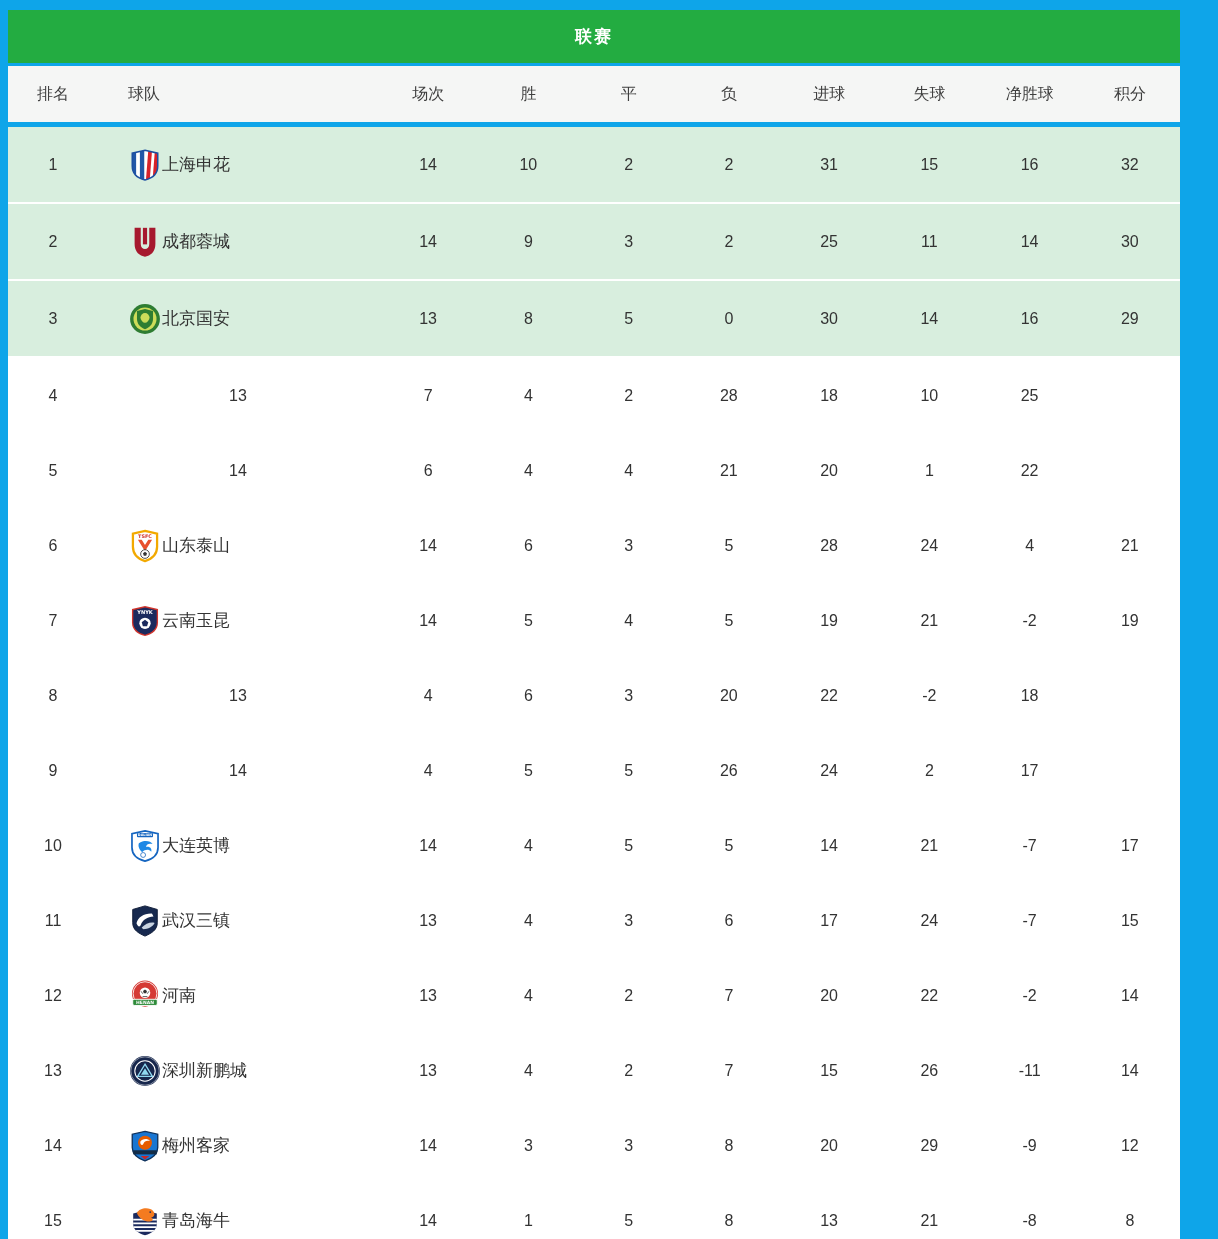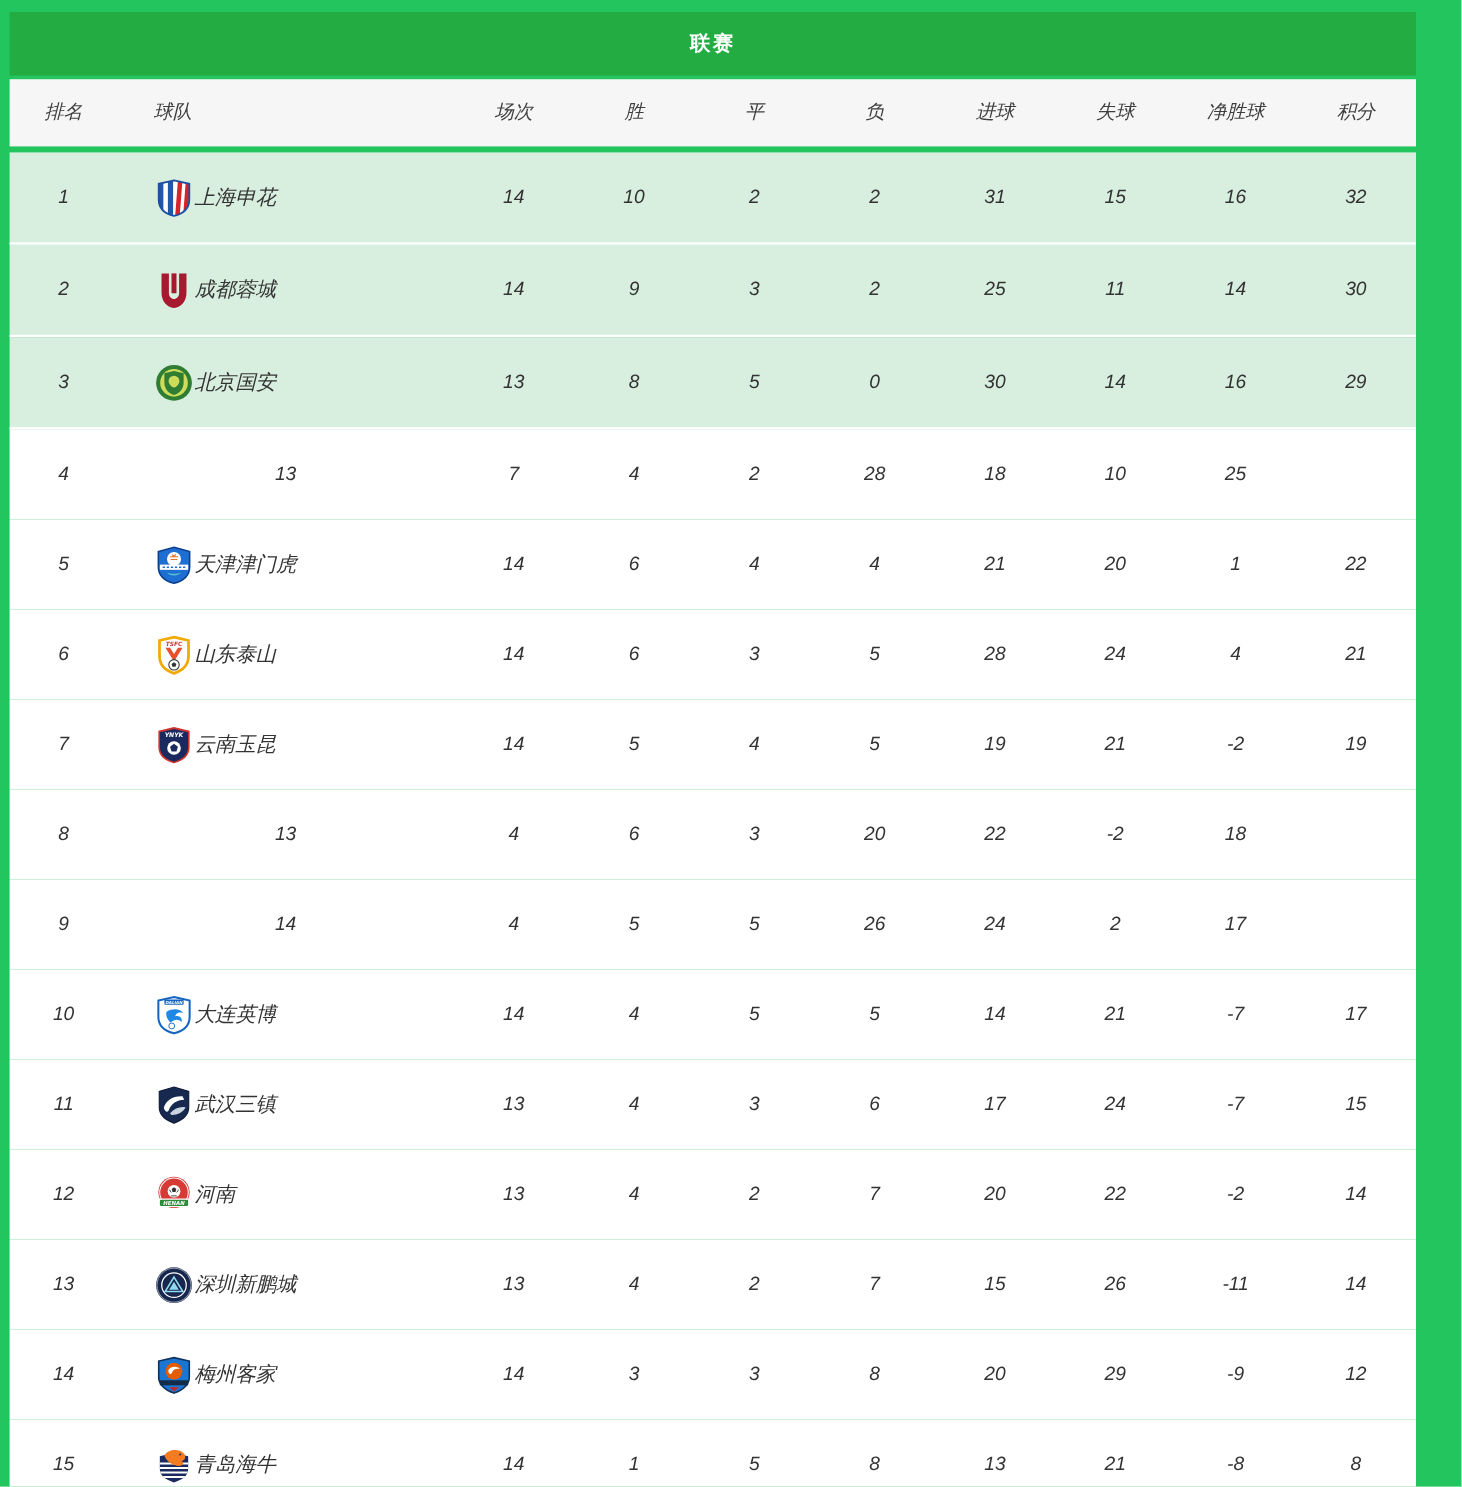--- a/index.html
+++ b/index.html
@@ -1,31 +1,30 @@
 <!DOCTYPE html>
 <html lang="zh" style="--accent: #23ac41; --highlight: #d8eede; --header-bg: #f5f6f5; --text: #333333; --title-text: #ffffff;"><head>
 <meta charset="utf-8">
 <style>
   html,body { margin:0; padding:0; background:#fff; }
   body { font-family:"Liberation Sans","DejaVu Sans",sans-serif; color:var(--text,#333); }
-  .viewport { width:1218px; height:1239px; overflow:hidden; background:#22c55e; }
+  .viewport { width:1218px; height:1239px; overflow:hidden; background:#0ea5e9; }
   .page { width:1172px; margin:10px 0 0 8px; }
 
   .title-bar {
     height:53px; margin-bottom:3px;
     background:var(--accent,#23ac41);
     display:flex; align-items:center; justify-content:center;
   }
   .title-bar span { color:var(--title-text,#fff); font-size:17px; font-weight:700; letter-spacing:2px; }
 
   .grid-row {
     display:grid;
     grid-template-columns:90px 280px repeat(8, 1fr);
     align-items:center;
-    font-style:italic;
   }
   .header-row {
     height:56px; margin-bottom:5px;
     background:var(--header-bg,#f5f6f5);
     font-size:16px; color:#3f3f3f;
   }
   .row { height:75px; font-size:16px; color:var(--text,#333); background:#fff; }
   .row.top { background:var(--highlight,#d8eede); border-bottom:2px solid #fff; }
   .row.top:last-of-type { border-bottom:none; }
 
@@ -140,33 +139,20 @@
     <div class="cell">7</div>
     <div class="cell">4</div>
     <div class="cell">2</div>
     <div class="cell">28</div>
     <div class="cell">18</div>
     <div class="cell">10</div>
     <div class="cell">25</div>
   </div>
           <div class="grid-row row">
     <div class="cell">5</div>
-    <div class="cell team">
-      <span class="logo">
-                <svg viewBox="0 0 36 36">
-                  <path d="M18 2.2 L31.8 6 V19.5 C31.8 27.5 26 31.8 18 34 C10 31.8 4.2 27.5 4.2 19.5 V6 Z" fill="#1d6fd1" stroke="#0d3f8f" stroke-width="1.4"></path>
-                  <circle cx="18" cy="12.5" r="6.2" fill="#fff"></circle>
-                  <path d="M14.5 10.5 h7 M15 13 h6 M16.5 8.5 l1.5 2 1.5 -2" stroke="#e8732a" stroke-width="1" fill="none"></path>
-                  <rect x="5.5" y="17.5" width="25" height="4.6" fill="#fff"></rect>
-                  <path d="M8 19.8 h20" stroke="#1d6fd1" stroke-width="1.2" stroke-dasharray="2 1.6"></path>
-                  <path d="M12 24.5 C14 28 22 28 24 24.5 C21 26 15 26 12 24.5 Z" fill="#58c1d0"></path>
-                </svg>
-              </span>
-      <span class="tname">天津津门虎</span>
-    </div>
     <div class="cell">14</div>
     <div class="cell">6</div>
     <div class="cell">4</div>
     <div class="cell">4</div>
     <div class="cell">21</div>
     <div class="cell">20</div>
     <div class="cell">1</div>
     <div class="cell">22</div>
   </div>
           <div class="grid-row row">

